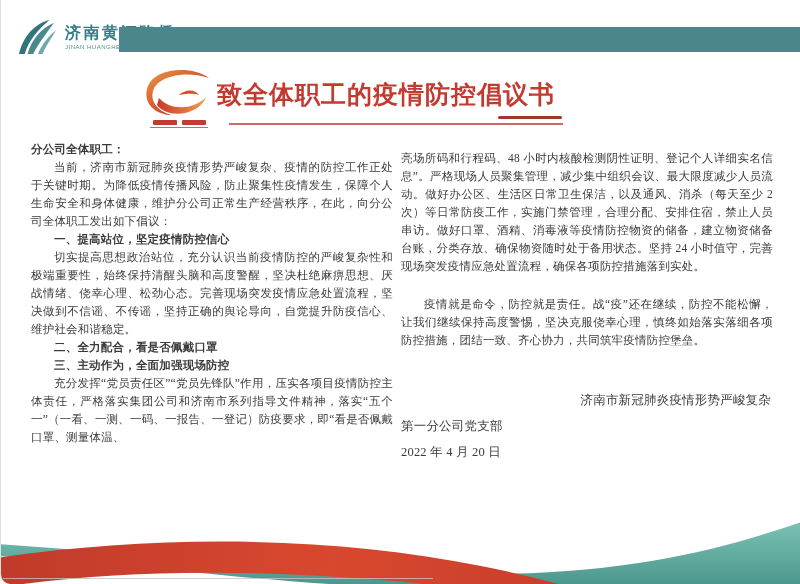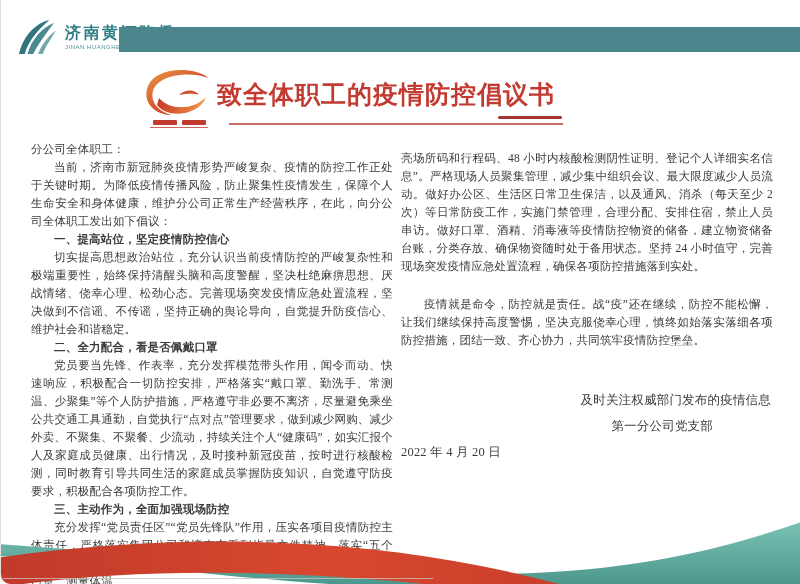--- a/index.html
+++ b/index.html
@@ -32,27 +32,27 @@
     color:var(--title_red);letter-spacing:1px;white-space:nowrap;}
   .ul-short{position:absolute;left:497px;top:116px;width:64px;height:3px;background:#a4352c;border-radius:2px;}
   .ul-long{position:absolute;left:228px;top:123px;width:334px;height:1.5px;background:#bf5049;opacity:.85;}
   
   .col{position:absolute;font-size:11.5px;line-height:18px;text-align:justify;
     letter-spacing:.2px;color:var(--body_text);}
   .col-left{left:30px;top:140px;width:362px;}
   .col-right{left:400px;top:149px;width:372px;}
   .col p{text-indent:2em;}
   .col p.noindent{text-indent:0;}
-  .col .salut{font-weight:normal;text-indent:0;}
+  .col .salut{font-weight:bold;text-indent:0;}
   .col h2{font-size:11.5px;line-height:18px;text-indent:2em;font-weight:bold;
     font-family:"Liberation Sans","DejaVu Sans",sans-serif;letter-spacing:.2px;}
   .mt{margin-top:20px;}
   .signature{margin-top:38px;font-size:12.5px;line-height:26px;}
   .sig-org{text-align:right;padding-right:2px;}
-  .sig-branch{text-align:right;padding-right:60px;}
+  .sig-branch{padding-right:60px;}
   .sig-date{text-align:left;padding-right:56px;}
   
   .ribbons{position:absolute;left:0;bottom:0;width:800px;height:120px;pointer-events:none;}
   .bottom-edge{position:absolute;left:2px;bottom:5px;width:430px;height:1px;background:#c9c2bd;opacity:.8;}
 </style>
 </head>
 <body>
 
 <div class="page">
 
@@ -97,30 +97,29 @@
   <h1 class="title">致全体职工的疫情防控倡议书</h1>
   <div class="ul-short"></div>
   <div class="ul-long"></div>
 
   <div class="col col-left">
     <p class="salut">分公司全体职工：</p>
     <p>当前，济南市新冠肺炎疫情形势严峻复杂、疫情的防控工作正处于关键时期。为降低疫情传播风险，防止聚集性疫情发生，保障个人生命安全和身体健康，维护分公司正常生产经营秩序，在此，向分公司全体职工发出如下倡议：</p>
     <h2>一、提高站位，坚定疫情防控信心</h2>
     <p>切实提高思想政治站位，充分认识当前疫情防控的严峻复杂性和极端重要性，始终保持清醒头脑和高度警醒，坚决杜绝麻痹思想、厌战情绪、侥幸心理、松劲心态。完善现场突发疫情应急处置流程，坚决做到不信谣、不传谣，坚持正确的舆论导向，自觉提升防疫信心、维护社会和谐稳定。</p>
     <h2>二、全力配合，看是否佩戴口罩</h2>
-    <p>党员要当先锋、作表率，充分发挥模范带头作用，闻令而动、快速响应，积极配合一切防控安排，严格落实“戴口罩、勤洗手、常测温、少聚集”等个人防护措施，严格遵守非必要不离济，尽量避免乘坐公共交通工具通勤，自觉执行“点对点”管理要求，做到减少网购、减少外卖、不聚集、不聚餐、少流动，持续关注个人“健康码”，如实汇报个人及家庭成员健康、出行情况，及时接种新冠疫苗，按时进行核酸检测，同时教育引导共同生活的家庭成员掌握防疫知识，自觉遵守防疫要求，积极配合各项防控工作。</p>
     <h2>三、主动作为，全面加强现场防控</h2>
     <p>充分发挥“党员责任区”“党员先锋队”作用，压实各项目疫情防控主体责任，严格落实集团公司和济南市系列指导文件精神，落实“五个一”（一看、一测、一码、一报告、一登记）防疫要求，即“看是否佩戴口罩、测量体温、</p>
   </div>
 
   <div class="col col-right">
     <p class="noindent">亮场所码和行程码、48 小时内核酸检测阴性证明、登记个人详细实名信息”。严格现场人员聚集管理，减少集中组织会议、最大限度减少人员流动。做好办公区、生活区日常卫生保洁，以及通风、消杀（每天至少 2 次）等日常防疫工作，实施门禁管理，合理分配、安排住宿，禁止人员串访。做好口罩、酒精、消毒液等疫情防控物资的储备，建立物资储备台账，分类存放、确保物资随时处于备用状态。坚持 24 小时值守，完善现场突发疫情应急处置流程，确保各项防控措施落到实处。</p>
     <p class="mt">疫情就是命令，防控就是责任。战“疫”还在继续，防控不能松懈，让我们继续保持高度警惕，坚决克服侥幸心理，慎终如始落实落细各项防控措施，团结一致、齐心协力，共同筑牢疫情防控堡垒。</p>
     <div class="signature">
-      <div class="sig-org">及时关注权威部门发布的疫情信息</div>
+      <div class="sig-org">济南市新冠肺炎疫情形势严峻复杂</div>
       <div class="sig-branch">第一分公司党支部</div>
       <div class="sig-date">2022 年 4 月 20 日</div>
     </div>
   </div>
 
   <svg class="ribbons" viewBox="0 0 800 120" preserveAspectRatio="none">
     <defs>
       <linearGradient id="tg" x1="0" y1="0" x2="0" y2="1">
         <stop offset="0" stop-color="#7cc3b4"></stop>
           <stop offset="1" stop-color="#3e8a82"></stop>

